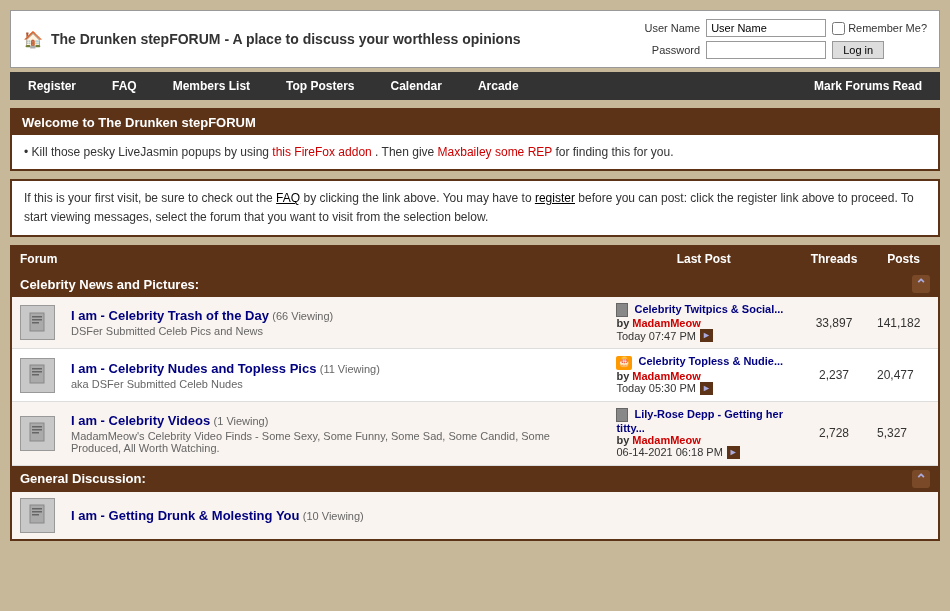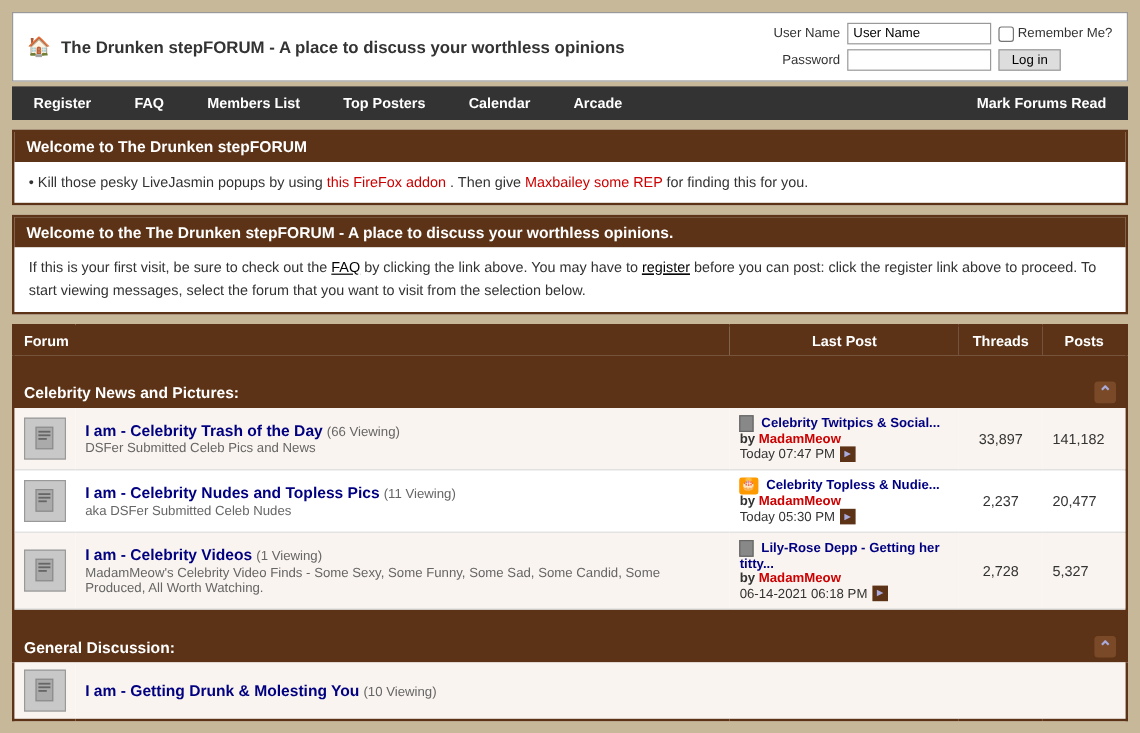--- a/index.html
+++ b/index.html
@@ -159,21 +159,20 @@
       background: #5c3317;
       color: #fff;
       font-weight: bold;
       padding: 4px 8px;
       font-size: 13px;
     }
     .category-row-inner {
       display: flex;
       justify-content: space-between;
       align-items: center;
-      margin-top: 18px;
     }
     .collapse-icon {
       width: 18px;
       height: 18px;
       background: #7a4a28;
       border-radius: 3px;
       display: flex;
       align-items: center;
       justify-content: center;
       cursor: pointer;
@@ -296,21 +295,20 @@
     <div class="notice-body">
       • <span>Kill those pesky LiveJasmin popups by using</span>
       <a href="#">this FireFox addon</a>
       <span>. Then give</span>
       <a href="#">Maxbailey some REP</a>
       <span>for finding this for you.</span>
     </div>
   </div>
 
   <div class="welcome-box">
-    <div class="welcome-header">Welcome to the The Drunken stepFORUM - A place to discuss your worthless opinions.</div>
     <div class="welcome-body">
       If this is your first visit, be sure to check out the <a href="#">FAQ</a> by clicking the link above. You may have to <a href="#"><u>register</u></a> before you can post: click the register link above to proceed. To start viewing messages, select the forum that you want to visit from the selection below.
     </div>
   </div>
 
   <table class="forum-table">
     <thead>
       <tr>
         <th colspan="2">Forum</th>
         <th class="center">Last Post</th>

